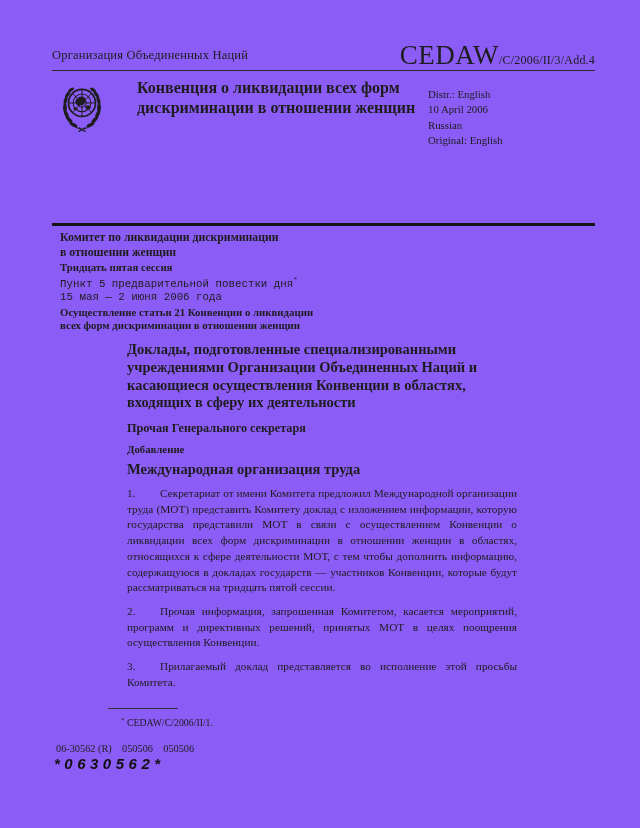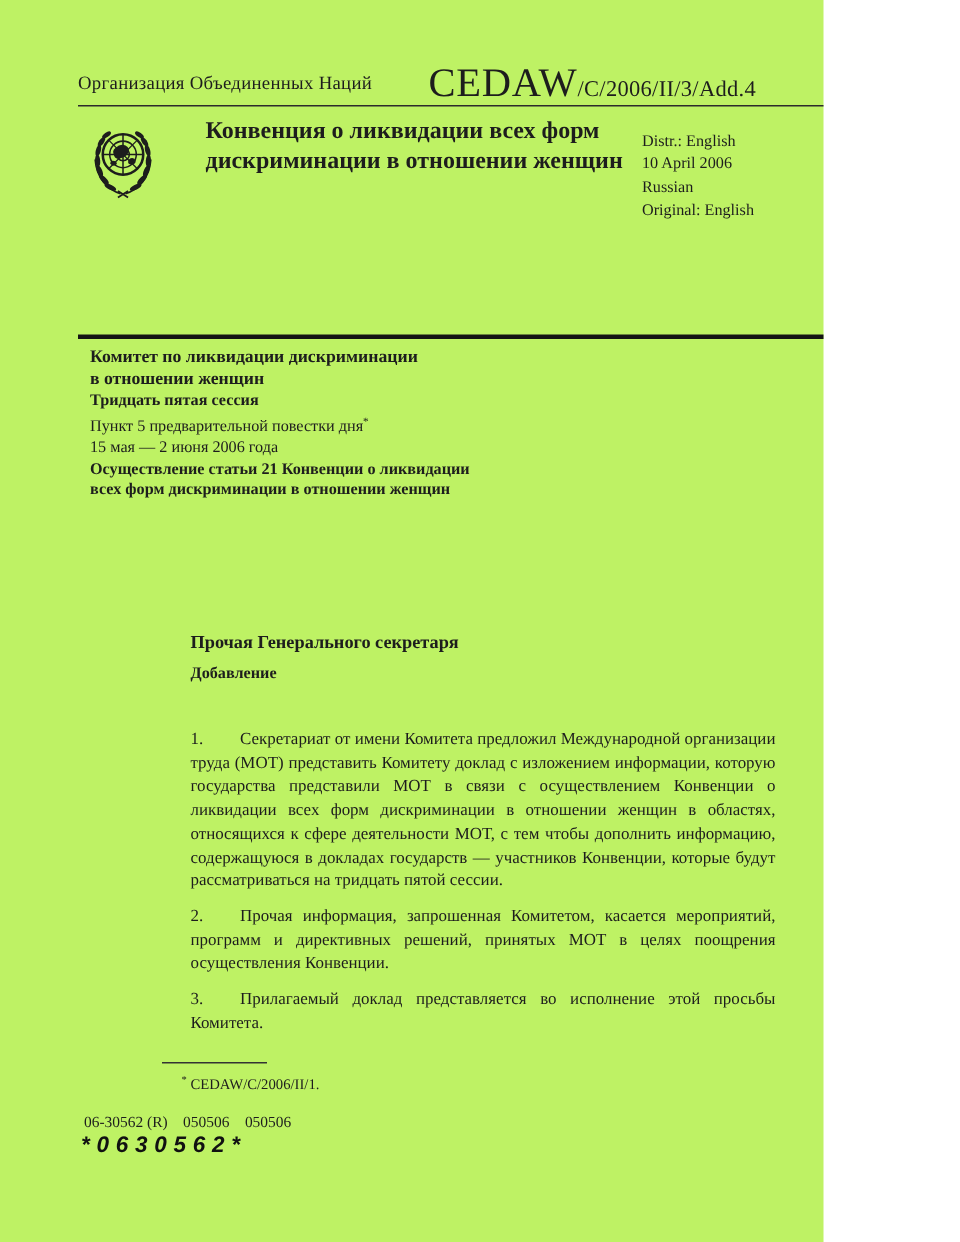--- a/index.html
+++ b/index.html
@@ -2,23 +2,23 @@
 <html><head>
 <meta charset="utf-8">
 <style>
   html, body {
     margin: 0;
     padding: 0;
     background: #ffffff;
   }
   .page {
     position: relative;
-    width: 549px;
+    width: 640px;
     height: 828px;
-    background: #bef264;
+    background: #8b5cf6;
     font-family: "Liberation Serif", serif;
     color: #1d1d1d;
     overflow: hidden;
   }
 
   
   .org-name {
     position: absolute;
     left: 52px; top: 48px;
     font-size: 12.5px;
@@ -27,21 +27,21 @@
   .doc-symbol {
     position: absolute;
     right: 45px; top: 40px;
     white-space: nowrap;
   }
   .doc-symbol .cedaw {
     font-size: 27px;
     letter-spacing: .5px;
   }
   .doc-symbol .suffix {
-    font-size: 15px;
+    font-size: 12px;
     letter-spacing: .2px;
   }
   .rule-thin {
     position: absolute;
     left: 52px; top: 70px;
     width: 543px; height: 1px;
     background: #2b2b2b;
   }
 
   
@@ -86,20 +86,21 @@
   }
   .sess-bold-sm {
     font-size: 10.8px;
     font-weight: bold;
     line-height: 13.4px;
     margin-top: 1px;
   }
   .sess-reg {
     font-size: 10.8px;
     line-height: 13.4px;
+    font-family: Liberation Mono, monospace;
   }
   .sess-reg sup { font-size: 7.5px; }
 
   
   .main-title {
     position: absolute;
     left: 127px; top: 341px;
     width: 402px;
     font-size: 14.5px;
     font-weight: bold;
@@ -232,22 +233,24 @@
   <div class="session-block">
     <div class="sess-committee">Комитет по ликвидации дискриминации</div>
     <div class="sess-committee">в отношении женщин</div>
     <div class="sess-bold-sm">Тридцать пятая сессия</div>
     <div class="sess-reg"><span>Пункт 5 предварительной повестки дня</span><sup>*</sup></div>
     <div class="sess-reg">15 мая — 2 июня 2006 года</div>
     <div class="sess-bold-sm">Осуществление статьи 21 Конвенции о ликвидации</div>
     <div class="sess-bold-sm" style="margin-top:0">всех форм дискриминации в отношении женщин</div>
   </div>
 
+  <div class="main-title">Доклады, подготовленные специализированными учреждениями Организации Объединенных Наций и касающиеся осуществления Конвенции в областях, входящих в сферу их деятельности</div>
   <div class="subtitle">Прочая Генерального секретаря</div>
   <div class="addendum">Добавление</div>
+  <div class="section-heading">Международная организация труда</div>
 
   <div class="paragraphs">
     <p class="para"><span class="pnum">1.</span><span>Секретариат от имени Комитета предложил Международной организации труда (МОТ) представить Комитету доклад с изложением информации, которую государства представили МОТ в связи с осуществлением Конвенции о ликвидации всех форм дискриминации в отношении женщин в областях, относящихся к сфере деятельности МОТ, с тем чтобы дополнить информацию, содержащуюся в докладах государств — участников Конвенции, которые будут рассматриваться на тридцать пятой сессии.</span></p>
     <p class="para"><span class="pnum">2.</span><span>Прочая информация, запрошенная Комитетом, касается мероприятий, программ и директивных решений, принятых МОТ в целях поощрения осуществления Конвенции.</span></p>
     <p class="para"><span class="pnum">3.</span><span>Прилагаемый доклад представляется во исполнение этой просьбы Комитета.</span></p>
   </div>
 
   <div class="fn-rule"></div>
   <div class="footnote"><sup>*</sup> <span>CEDAW/C/2006/II/1.</span></div>
   <div class="print-line">06-30562 (R)    050506    050506</div>

